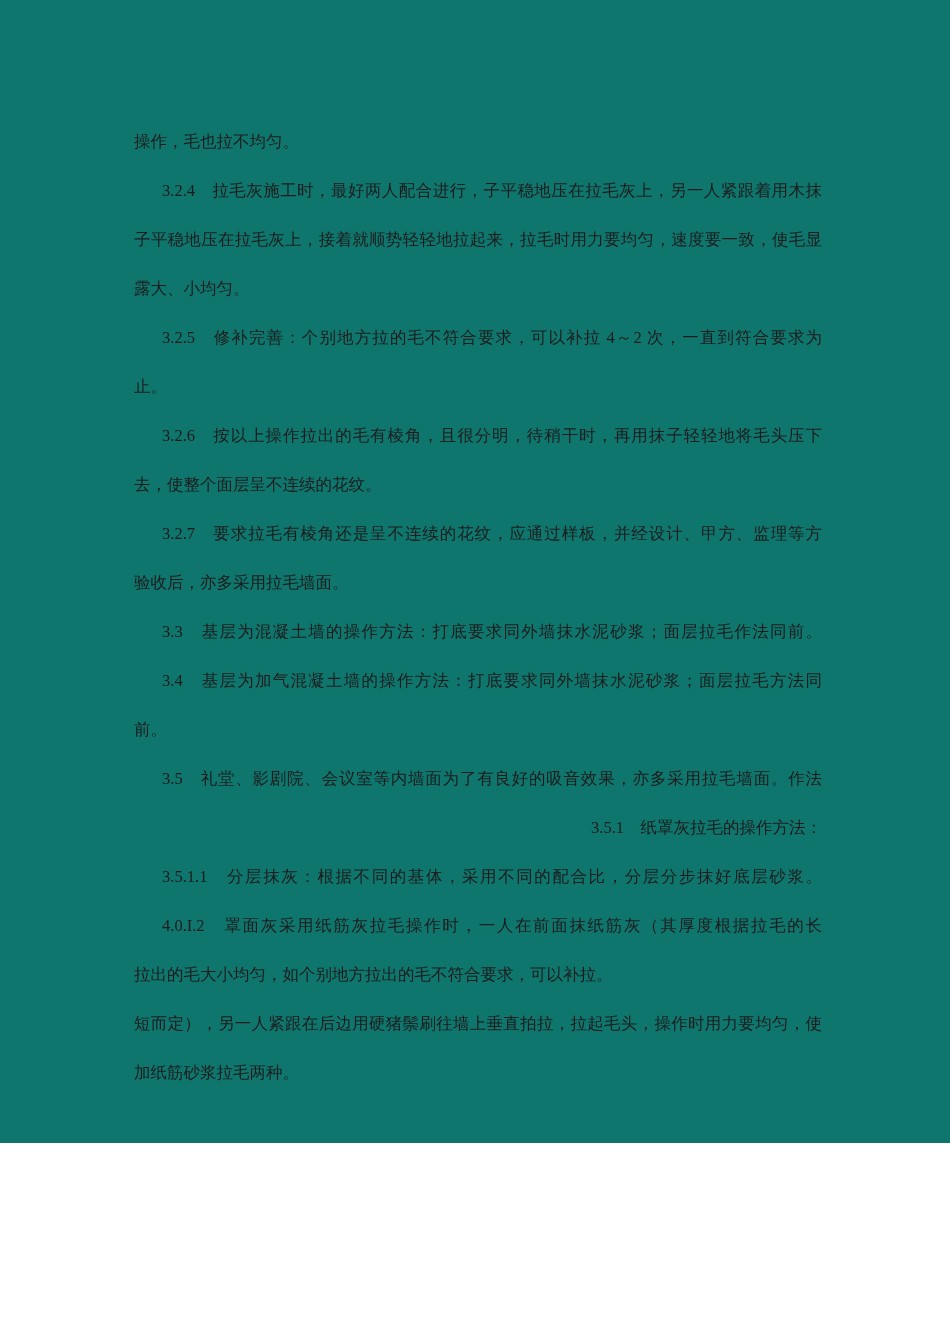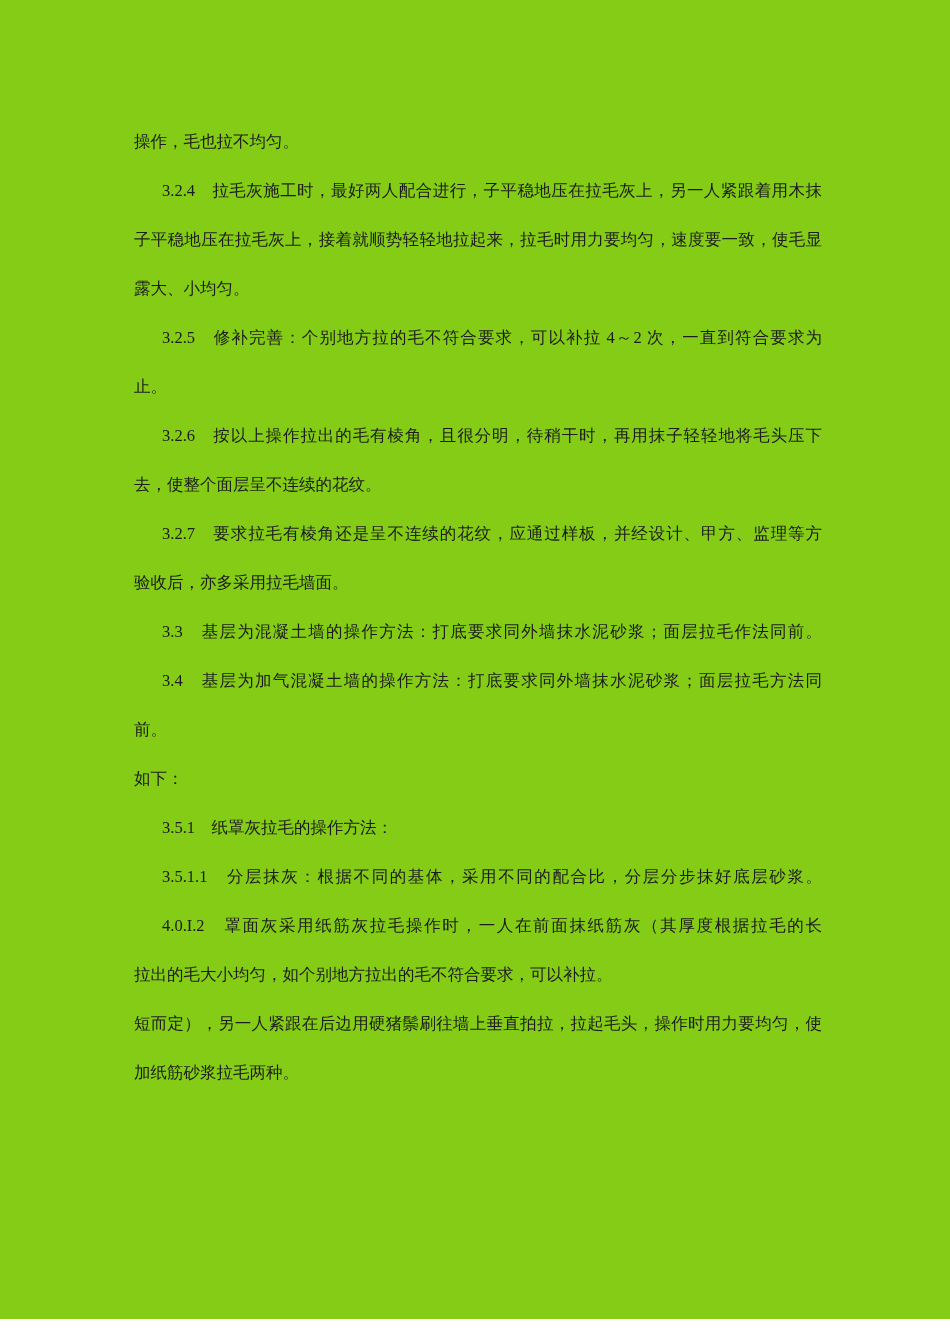--- a/index.html
+++ b/index.html
@@ -3,22 +3,22 @@
 <meta charset="utf-8">
 <style>
   html, body {
     margin: 0;
     padding: 0;
     background: #ffffff;
   }
   .page {
     position: relative;
     width: 950px;
-    height: 1319px;
-    background: #84cc16;
+    height: 1143px;
+    background: #0f766e;
     overflow: hidden;
   }
   .text-block {
     position: absolute;
     left: 134px;
     top: 117px;
     width: 688px;
     font-family: "Liberation Serif", "DejaVu Serif", serif;
     font-size: 16.5px;
     line-height: 49px;
@@ -29,41 +29,42 @@
     height: 49px;
     text-align: left;
     overflow: hidden;
   }
   .line.fill {
     text-align: justify;
     text-align-last: justify;
   }
   .line.indent {
     padding-left: 28px;
+    text-align: right;
   }
 </style>
 </head>
 <body>
 
 <div class="page">
   <div class="text-block" style="color: rgb(28, 28, 28);">
       <div class="line">操作，毛也拉不均匀。</div>
       <div class="line indent fill">3.2.4　拉毛灰施工时，最好两人配合进行，子平稳地压在拉毛灰上，另一人紧跟着用木抹</div>
       <div class="line fill">子平稳地压在拉毛灰上，接着就顺势轻轻地拉起来，拉毛时用力要均匀，速度要一致，使毛显</div>
       <div class="line">露大、小均匀。</div>
       <div class="line indent fill">3.2.5　修补完善：个别地方拉的毛不符合要求，可以补拉 4～2 次，一直到符合要求为</div>
       <div class="line">止。</div>
       <div class="line indent fill">3.2.6　按以上操作拉出的毛有棱角，且很分明，待稍干时，再用抹子轻轻地将毛头压下</div>
       <div class="line">去，使整个面层呈不连续的花纹。</div>
       <div class="line indent fill">3.2.7　要求拉毛有棱角还是呈不连续的花纹，应通过样板，并经设计、甲方、监理等方</div>
       <div class="line">验收后，亦多采用拉毛墙面。</div>
       <div class="line indent fill">3.3　基层为混凝土墙的操作方法：打底要求同外墙抹水泥砂浆；面层拉毛作法同前。</div>
       <div class="line indent fill">3.4　基层为加气混凝土墙的操作方法：打底要求同外墙抹水泥砂浆；面层拉毛方法同</div>
       <div class="line">前。</div>
-      <div class="line">如下：</div>
+      <div class="line indent fill">3.5　礼堂、影剧院、会议室等内墙面为了有良好的吸音效果，亦多采用拉毛墙面。作法</div>
       <div class="line indent">3.5.1　纸罩灰拉毛的操作方法：</div>
       <div class="line indent fill">3.5.1.1　分层抹灰：根据不同的基体，采用不同的配合比，分层分步抹好底层砂浆。</div>
       <div class="line indent fill">4.0.I.2　罩面灰采用纸筋灰拉毛操作时，一人在前面抹纸筋灰（其厚度根据拉毛的长</div>
       <div class="line">拉出的毛大小均匀，如个别地方拉出的毛不符合要求，可以补拉。</div>
       <div class="line fill">短而定），另一人紧跟在后边用硬猪鬃刷往墙上垂直拍拉，拉起毛头，操作时用力要均匀，使</div>
       <div class="line">加纸筋砂浆拉毛两种。</div>
     </div>
 </div>
 
 </body></html>

